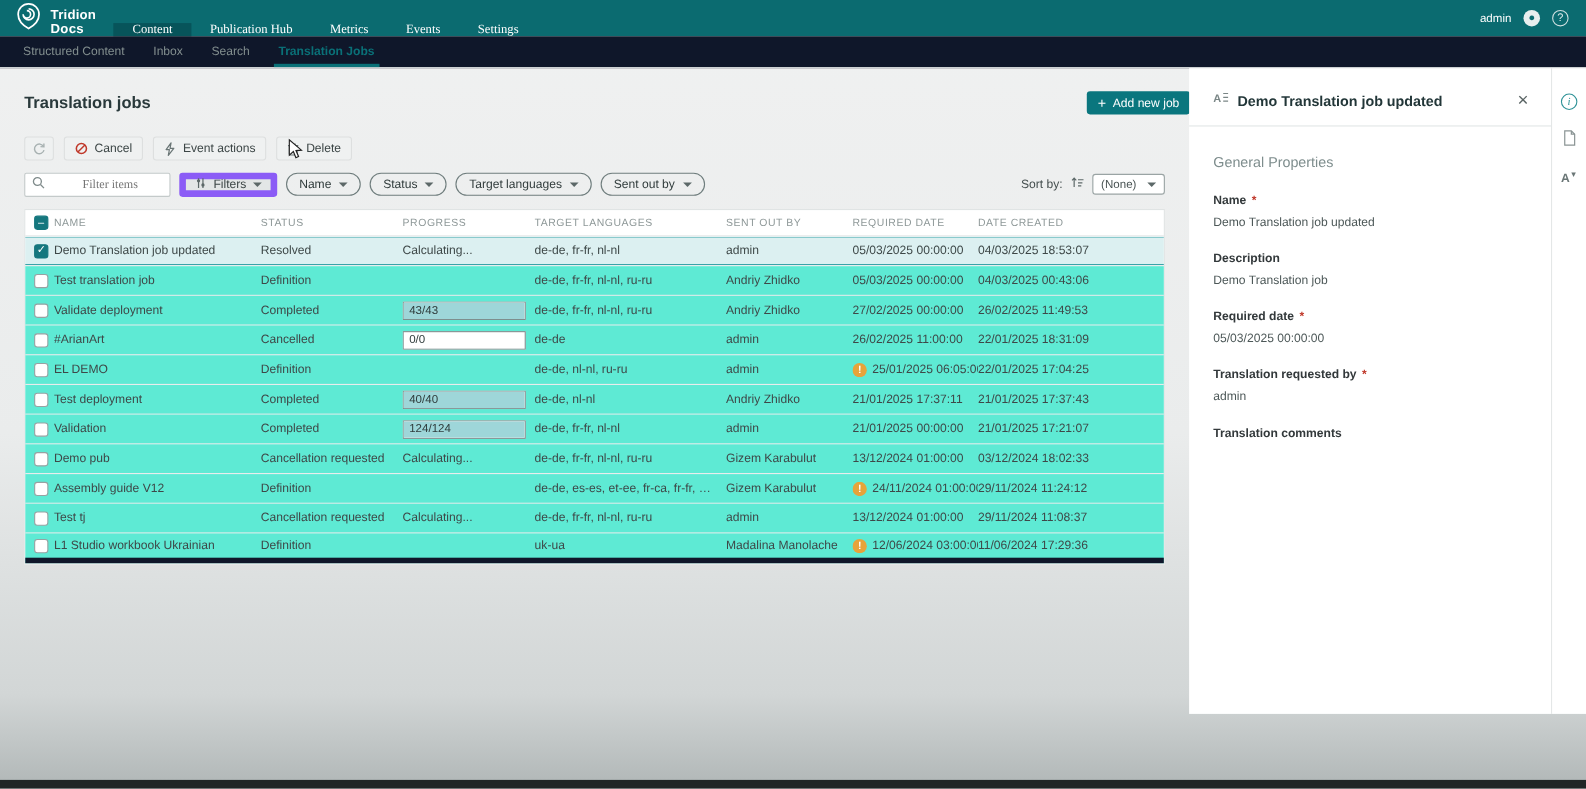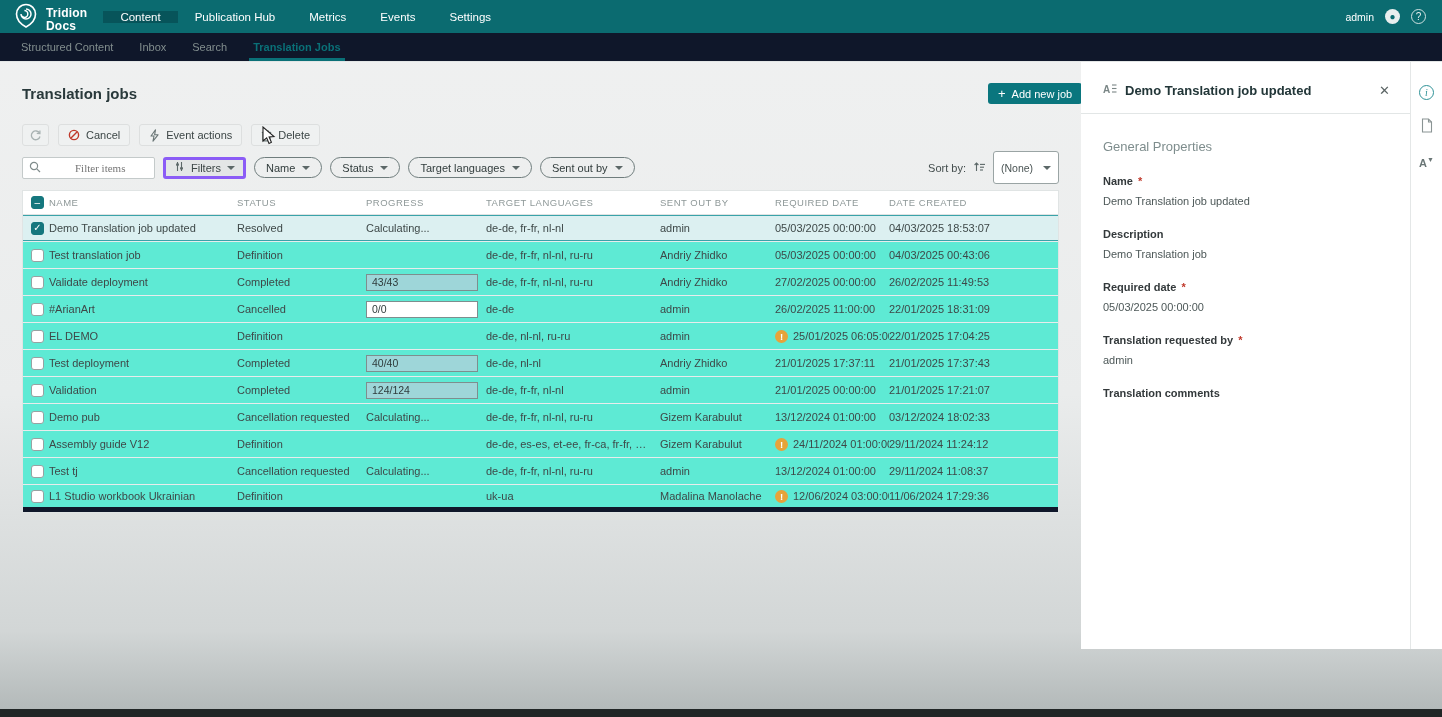--- a/index.html
+++ b/index.html
@@ -7,21 +7,21 @@
   body {
     position:relative; overflow:hidden;
     font-family:"Liberation Sans","DejaVu Sans",sans-serif;
     background:linear-gradient(180deg,#f0f1f1 0%,#eaecec 55%,#d2d6d6 88%,#b3b9b9 99%);
     color:#3e4848;
   }
   
   .topbar { position:absolute; top:0; left:0; right:0; height:33px; background:#0b6b70; display:flex; align-items:stretch; color:#fff; }
   .brand { display:flex; align-items:flex-end; gap:8px; padding:0 16px 0 14px; }
   .brand-text { font-size:12px; font-weight:bold; line-height:1.1; letter-spacing:.2px; }
-  .top-menu { display:flex; align-items:center; }
+  .top-menu { display:flex; align-items:flex-end;font-family:Liberation Serif, serif; }
   .tm-item { display:flex; align-items:center; padding:0 17px; font-size:11.5px; cursor:default; }
   .tm-item.active { background:#07545a; }
   .topbar-right { margin-left:auto; display:flex; align-items:center; gap:11px; padding-right:16px; }
   .user-label { font-size:10.5px; }
   .avatar { width:15px; height:15px; border-radius:50%; background:#e8eeee; color:#0b6b70; display:flex; align-items:center; justify-content:center; font-size:10px; }
   .help { width:15px; height:15px; border-radius:50%; border:1px solid #cfe0e0; display:flex; align-items:center; justify-content:center; font-size:10px; color:#e6efef; }
   
   .subnav { position:absolute; top:33px; left:0; right:0; height:29px; background:#0f172a; border-bottom:1px solid #e3e6e6; display:flex; align-items:stretch; padding-left:8px; }
   .sn-item { display:flex; align-items:center; padding:0 13px; font-size:11px; color:#828e8e; position:relative; }
   .sn-item.active { color:#0a7077; font-weight:bold; }
@@ -32,26 +32,26 @@
   .add-plus { font-size:13px; line-height:1; }
   
   .toolbar { position:absolute; left:22px; top:124px; display:flex; gap:9px; height:22px; }
   .tbtn { background:#eff1f1; border:1px solid #dddfdf; border-radius:3px; font-size:11px; color:#3c4646; display:flex; align-items:center; gap:6px; padding:0 9px; font-family:inherit; }
   .tbtn.icon-only { width:27px; justify-content:center; padding:0; }
   .tbtn svg { display:block; }
   
   .filterbar { position:absolute; left:22px; top:156px; width:1037px; height:23px; display:flex; align-items:center; }
   .search-box { width:133px; height:22px; background:#fff; border:1px solid #c4caca; border-radius:2px; display:flex; align-items:center; padding:0 6px; gap:5px; }
   .search-box input { border:none; outline:none; width:100%; font-size:11px; font-family:Liberation Serif, serif; color:#444; background:transparent;padding-left:29px; }
-  .filters-btn { margin-left:8px; height:22px; background:#e3e6e6; border:3px solid #8b5cf6; border-radius:3px; display:flex; align-items:center; gap:6px; padding:0 8px; font-size:11px; color:#3c4646; font-family:inherit; }
+  .filters-btn { margin-left:8px; height:22px; background:#e3e6e6; border:6px solid #8b5cf6; border-radius:3px; display:flex; align-items:center; gap:6px; padding:0 8px; font-size:11px; color:#3c4646; font-family:inherit; }
   .pill { margin-left:8px; height:21px; border:1px solid #6f7d7d; border-radius:11px; background:transparent; display:flex; align-items:center; gap:7px; padding:0 11px; font-size:11px; color:#313c3c; font-family:inherit; }
   .caret { width:0; height:0; border-left:4px solid transparent; border-right:4px solid transparent; border-top:4px solid #5c6868; }
   .sort-group { margin-left:auto; display:flex; align-items:center; gap:7px; }
   .sort-label { font-size:11px; color:#444e4e; }
-  .sort-select { width:66px; height:33px; background:#fff; border:1px solid #9aa4a4; border-radius:3px; display:flex; align-items:center; justify-content:space-between; padding:0 7px; font-size:10.5px; color:#4a5454; }
+  .sort-select { width:66px; height:19px; background:#fff; border:1px solid #9aa4a4; border-radius:3px; display:flex; align-items:center; justify-content:space-between; padding:0 7px; font-size:10.5px; color:#4a5454; }
   
   .table { position:absolute; left:22px; top:190px; width:1037px; background:#fff; border:1px solid #e0e4e4; }
   .thead, .trow { display:grid; grid-template-columns:26px 188px 129px 120px 174px 115px 114px 1fr; align-items:center; }
   .thead { height:24px; border-bottom:1px solid #dfe3e3; color:#8e9898; font-size:9.5px; letter-spacing:.5px; }
   .trow { height:27px; border-bottom:1px solid #e9ecec; font-size:11px; color:#3e4848; background:#5eead4; }
   .trow:last-child { border-bottom:5px solid #0f172a; }
   .trow.selected { background:#dcf0f1; box-shadow:inset 0 1px 0 #39a3a9, inset 0 -1px 0 #39a3a9; }
   .cb { width:13px; height:13px; border:1px solid #97a2a2; border-radius:3px; margin-left:8px; background:#fff; display:flex; align-items:center; justify-content:center; color:#fff; font-size:10px; line-height:1; }
   .cb.checked, .cb.indeterminate { background:#15777e; border-color:#15777e; }
   .cell { overflow:hidden; white-space:nowrap; text-overflow:ellipsis; padding-right:10px; }

